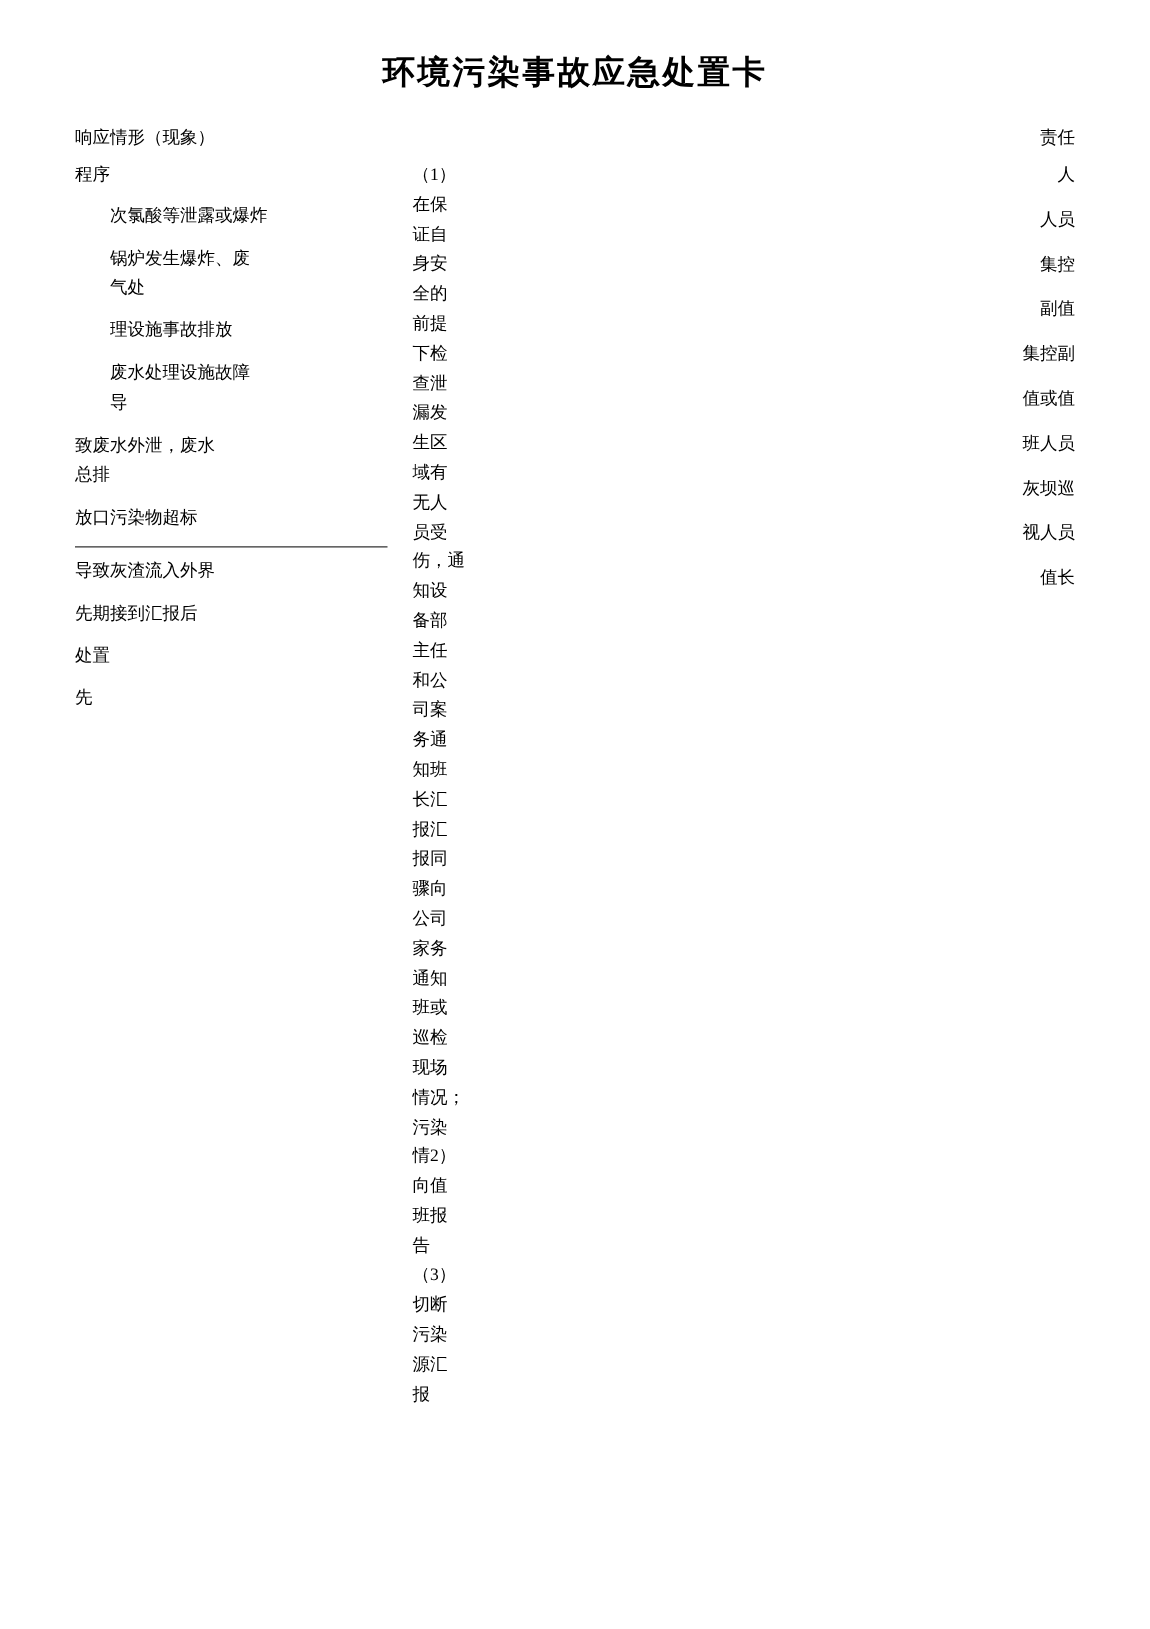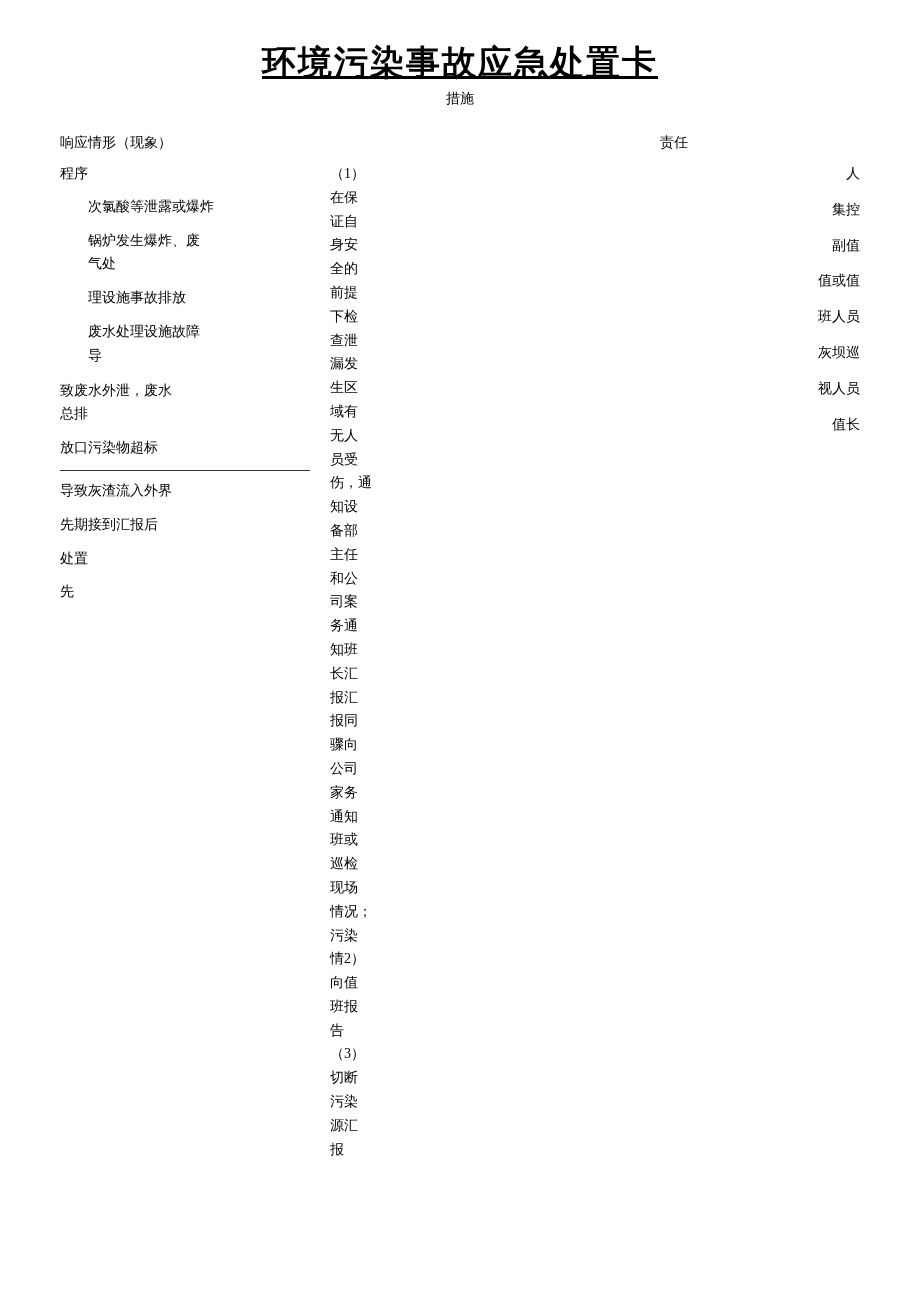--- a/index.html
+++ b/index.html
@@ -17,25 +17,24 @@
       min-height: 1303px;
       padding: 40px 60px;
     }
 
     .page-container {
       width: 100%;
       position: relative;
     }
 
     .main-title {
-      font-size: 34px;
+      font-size: 26px;
       font-weight: bold;
       letter-spacing: 2px;
       margin-bottom: 4px;
-      text-decoration: underline;
     }
 
     .subtitle {
       font-size: 14px;
       text-align: center;
     }
 
     .page-title-block {
       text-align: center;
       margin-bottom: 20px;
@@ -57,20 +56,21 @@
       width: 260px;
     }
 
     .hl-center {
       flex: 1;
       text-align: center;
     }
 
     .hl-right {
       width: 200px;
+      text-align: right;
     }
 
     .body-section {
       display: flex;
       width: 100%;
     }
 
     .bs-left {
       width: 260px;
       padding-right: 10px;
@@ -110,21 +110,20 @@
       line-height: 1.7;
     }
   </style>
 </head>
 <body>
 
 <div class="page-container">
 
   <div class="page-title-block">
     <div class="main-title">环境污染事故应急处置卡</div>
-    <div class="subtitle">措施</div>
   </div>
 
   <div class="layout-outer">
 
     <div class="header-line">
       <div class="hl-left">
         <span>响应情形（现象）</span>
       </div>
       <div class="hl-center"></div>
       <div class="hl-right">
@@ -233,29 +232,35 @@
         </div>
       </div>
 
       <div class="bs-right">
 
         <div class="resp-item">
           人
         </div>
 
 
+        <div class="resp-item">
+          人员
+        </div>
 
         <div class="resp-item">
           集控
         </div>
 
         <div class="resp-item">
           副值
         </div>
 
+        <div class="resp-item">
+          集控副
+        </div>
 
         <div class="resp-item">
           值或值
         </div>
 
         <div class="resp-item">
           班人员
         </div>
 
         <div class="resp-item">

